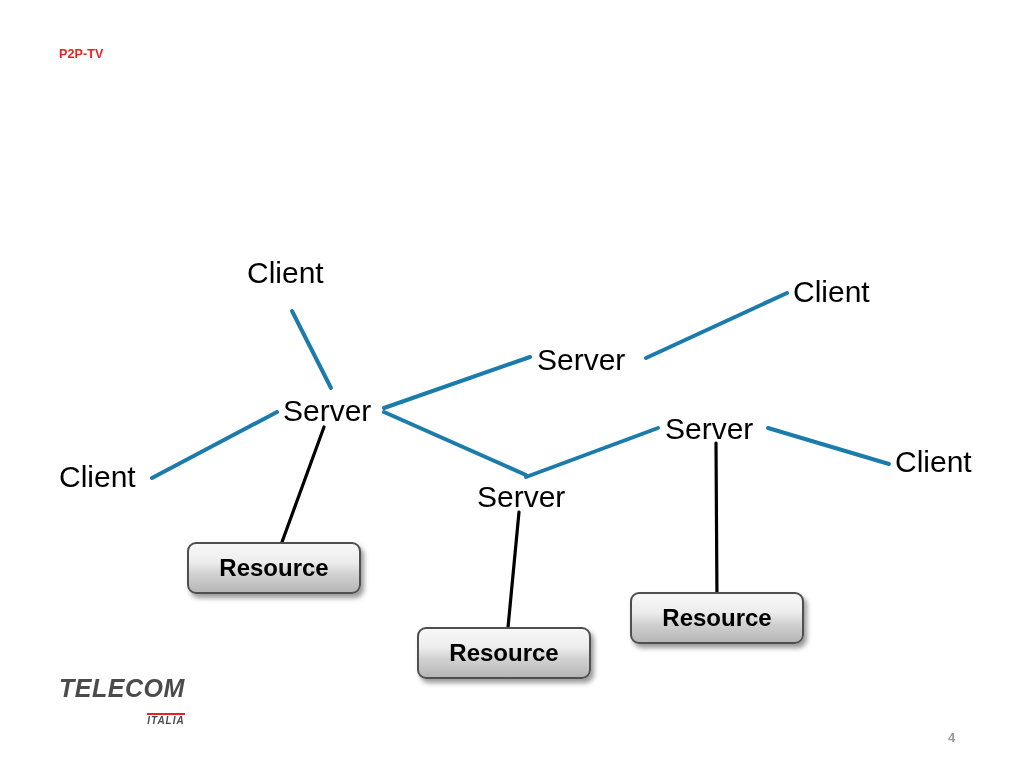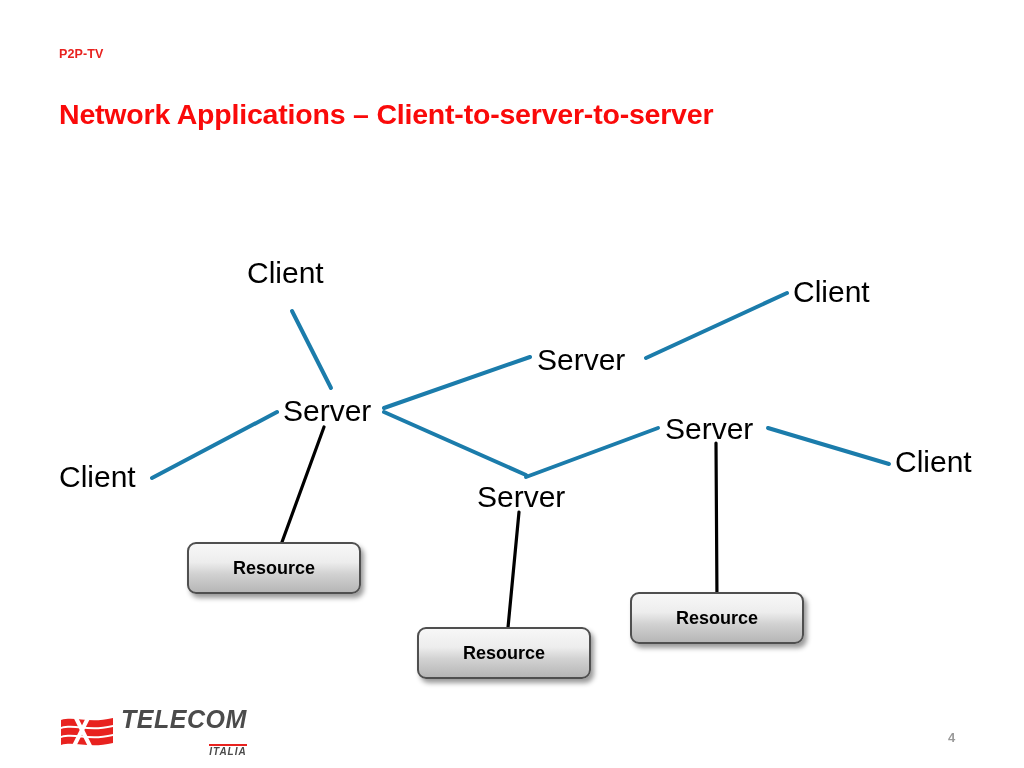--- a/index.html
+++ b/index.html
@@ -103,34 +103,35 @@
   .res-box {
     position: absolute;
     height: 52px;
     border: 2px solid #4f4f4f;
     border-radius: 9px;
     background: linear-gradient(to bottom, #f7f7f7 0%, #ededed 38%, #d2d2d2 62%, #b6b6b6 100%);
     box-shadow: 3px 4px 5px rgba(0,0,0,0.40);
     display: flex;
     align-items: center;
     justify-content: center;
-    font-size: 18px;
+    font-size: 24px;
     font-weight: bold;
     color: #000000;
     box-sizing: border-box;
   }
 
   
   #logo {
     position: absolute;
     left: 59px;
-    top: 712px;
+    top: 676px;
     height: 40px;
     display: flex;
     align-items: center;
+    flex-direction: column;
   }
   #logo-mark { margin-right: 6px; }
   #logo-text-wrap {
     display: flex;
     flex-direction: column;
     align-items: flex-end;
     line-height: 1;
   }
   #logo-text {
     font-size: 25px;
@@ -158,21 +159,20 @@
     color: #9a9a9a;
   }
 </style>
 </head>
 <body>
 
 <div id="slide">
 
   <div id="kicker">P2P-TV</div>
 
-  <div id="title">Network Applications – Client-to-server-to-server</div>
 
   <div id="diagram">
     <svg id="edges" viewBox="0 0 1024 768">
         <line x1="292" y1="311" x2="331" y2="388" stroke="#1b7cab" stroke-width="4" stroke-linecap="round"></line>
         <line x1="152" y1="478" x2="277" y2="412" stroke="#1b7cab" stroke-width="4" stroke-linecap="round"></line>
         <line x1="384" y1="408" x2="530" y2="357" stroke="#1b7cab" stroke-width="4" stroke-linecap="round"></line>
         <line x1="384" y1="412" x2="526" y2="475" stroke="#1b7cab" stroke-width="4" stroke-linecap="round"></line>
         <line x1="646" y1="358" x2="787" y2="293" stroke="#1b7cab" stroke-width="4" stroke-linecap="round"></line>
         <line x1="526" y1="477" x2="658" y2="428" stroke="#1b7cab" stroke-width="4" stroke-linecap="round"></line>
         <line x1="768" y1="428" x2="889" y2="464" stroke="#1b7cab" stroke-width="4" stroke-linecap="round"></line>

